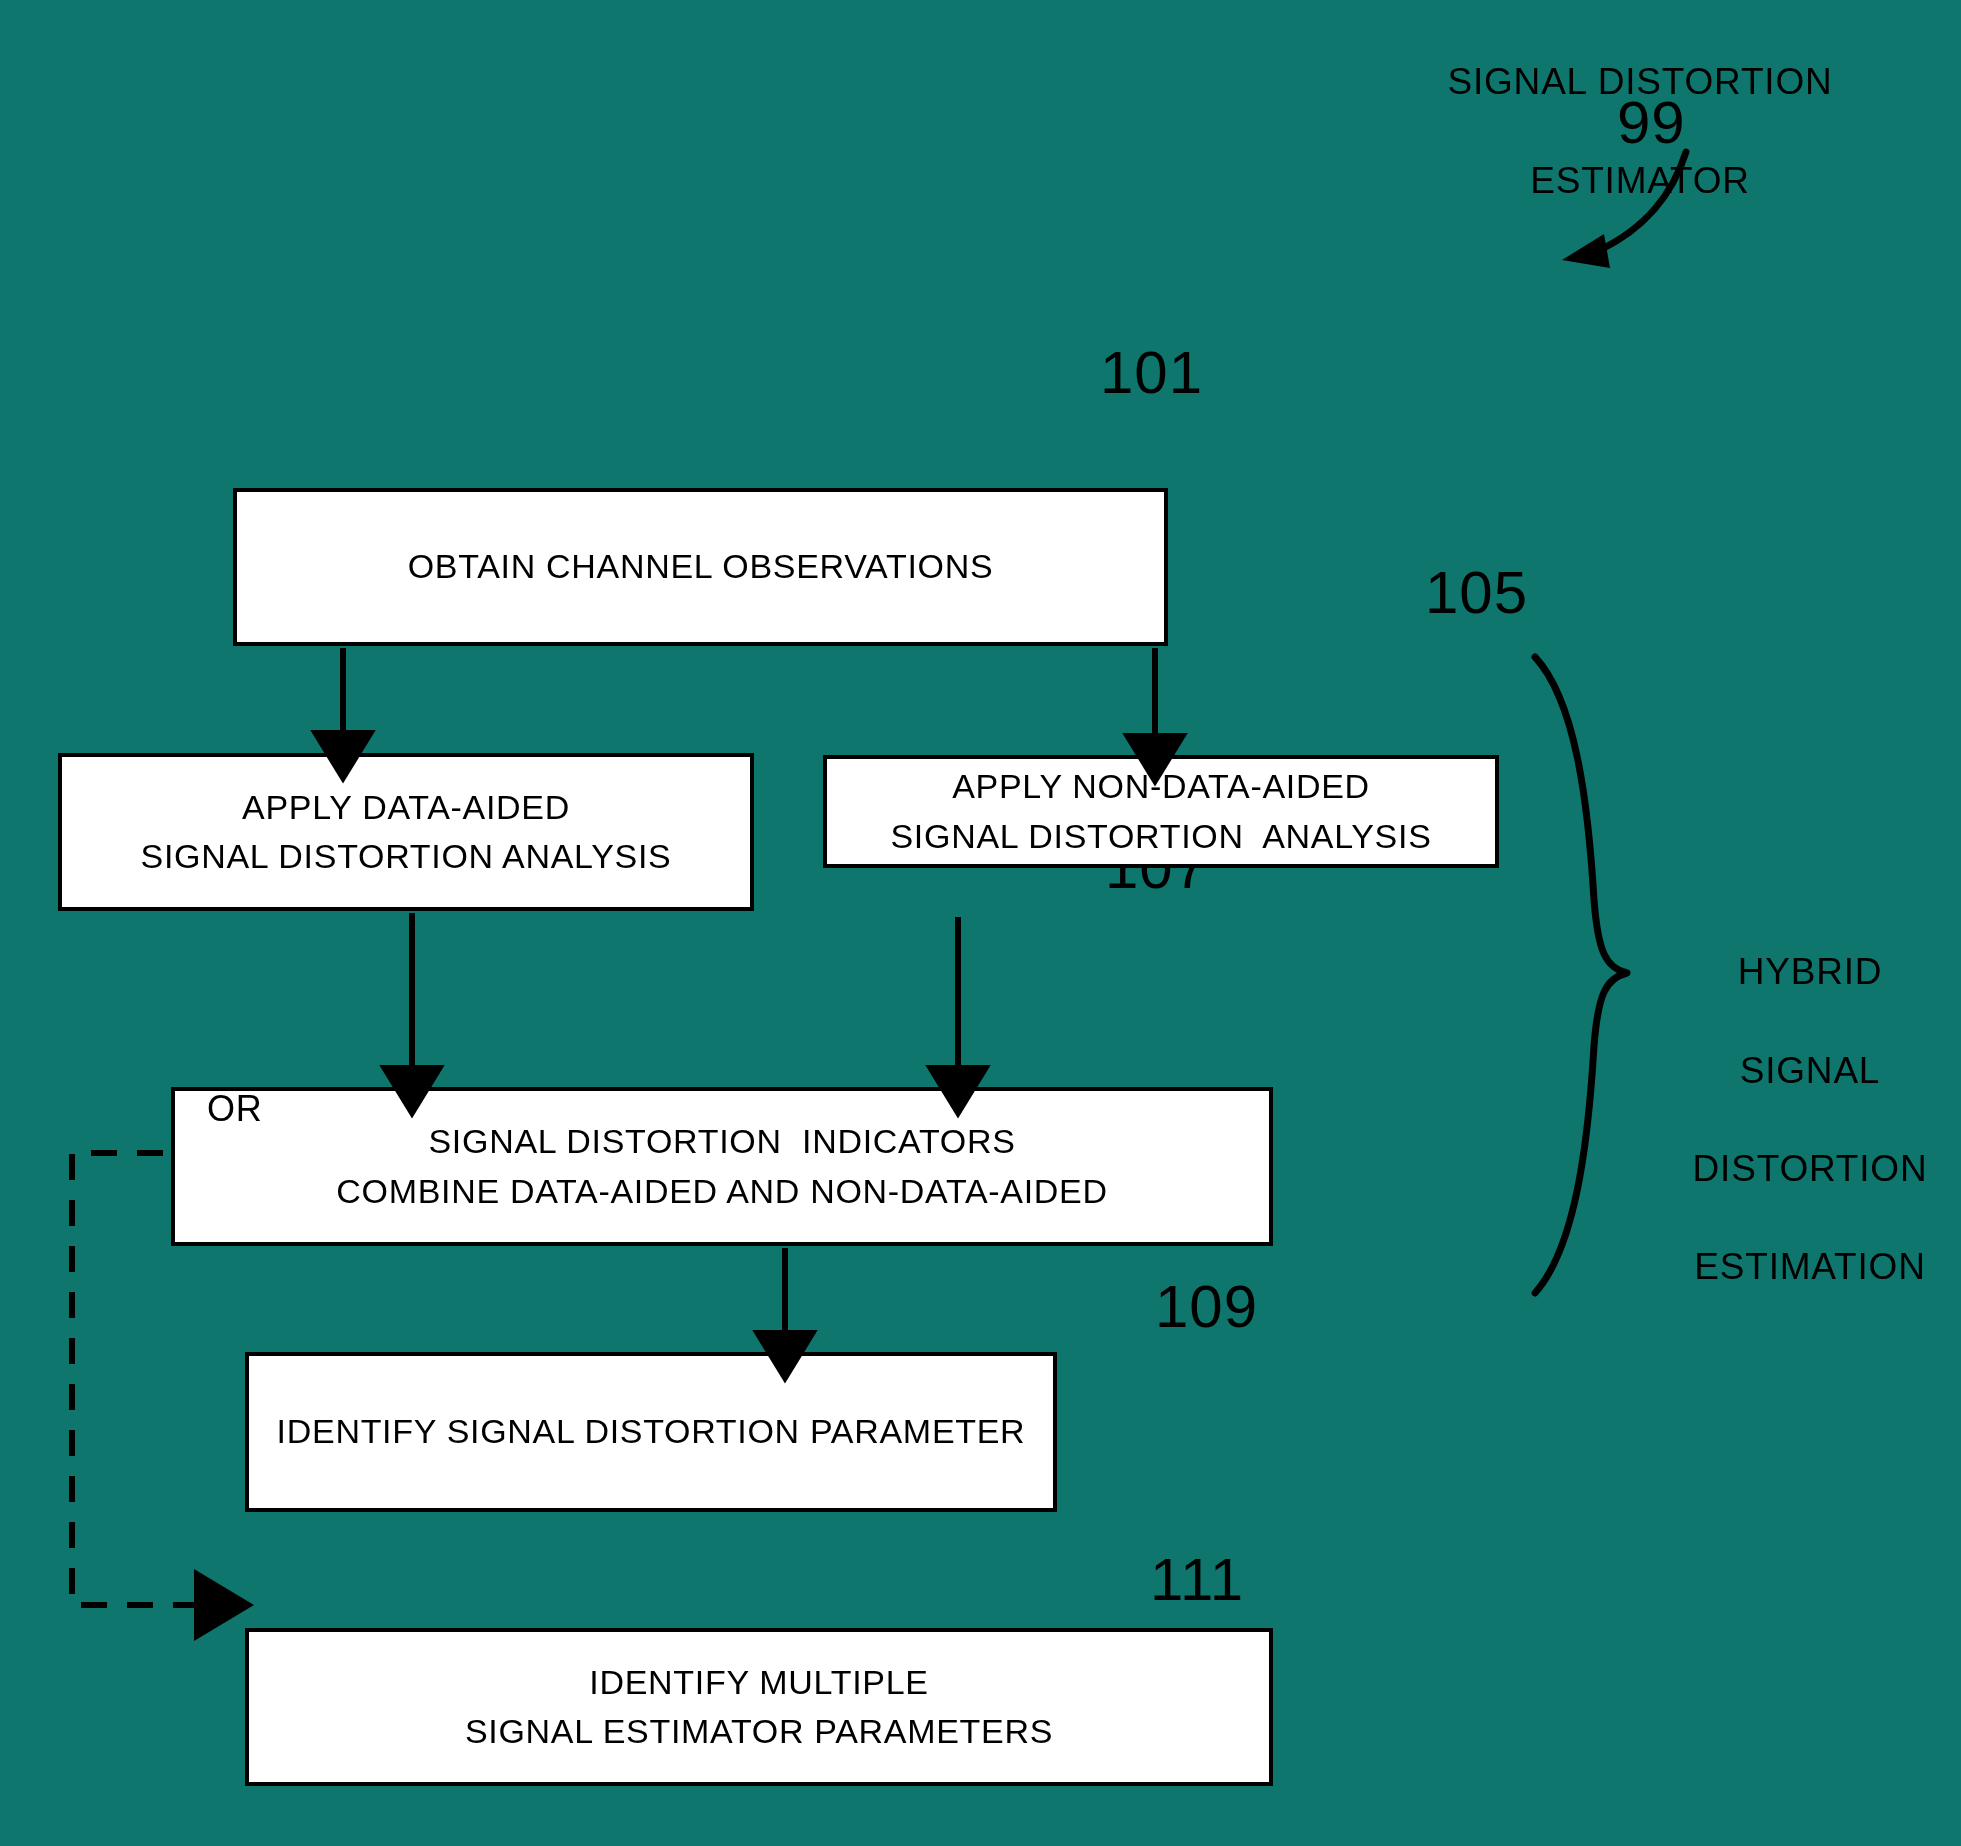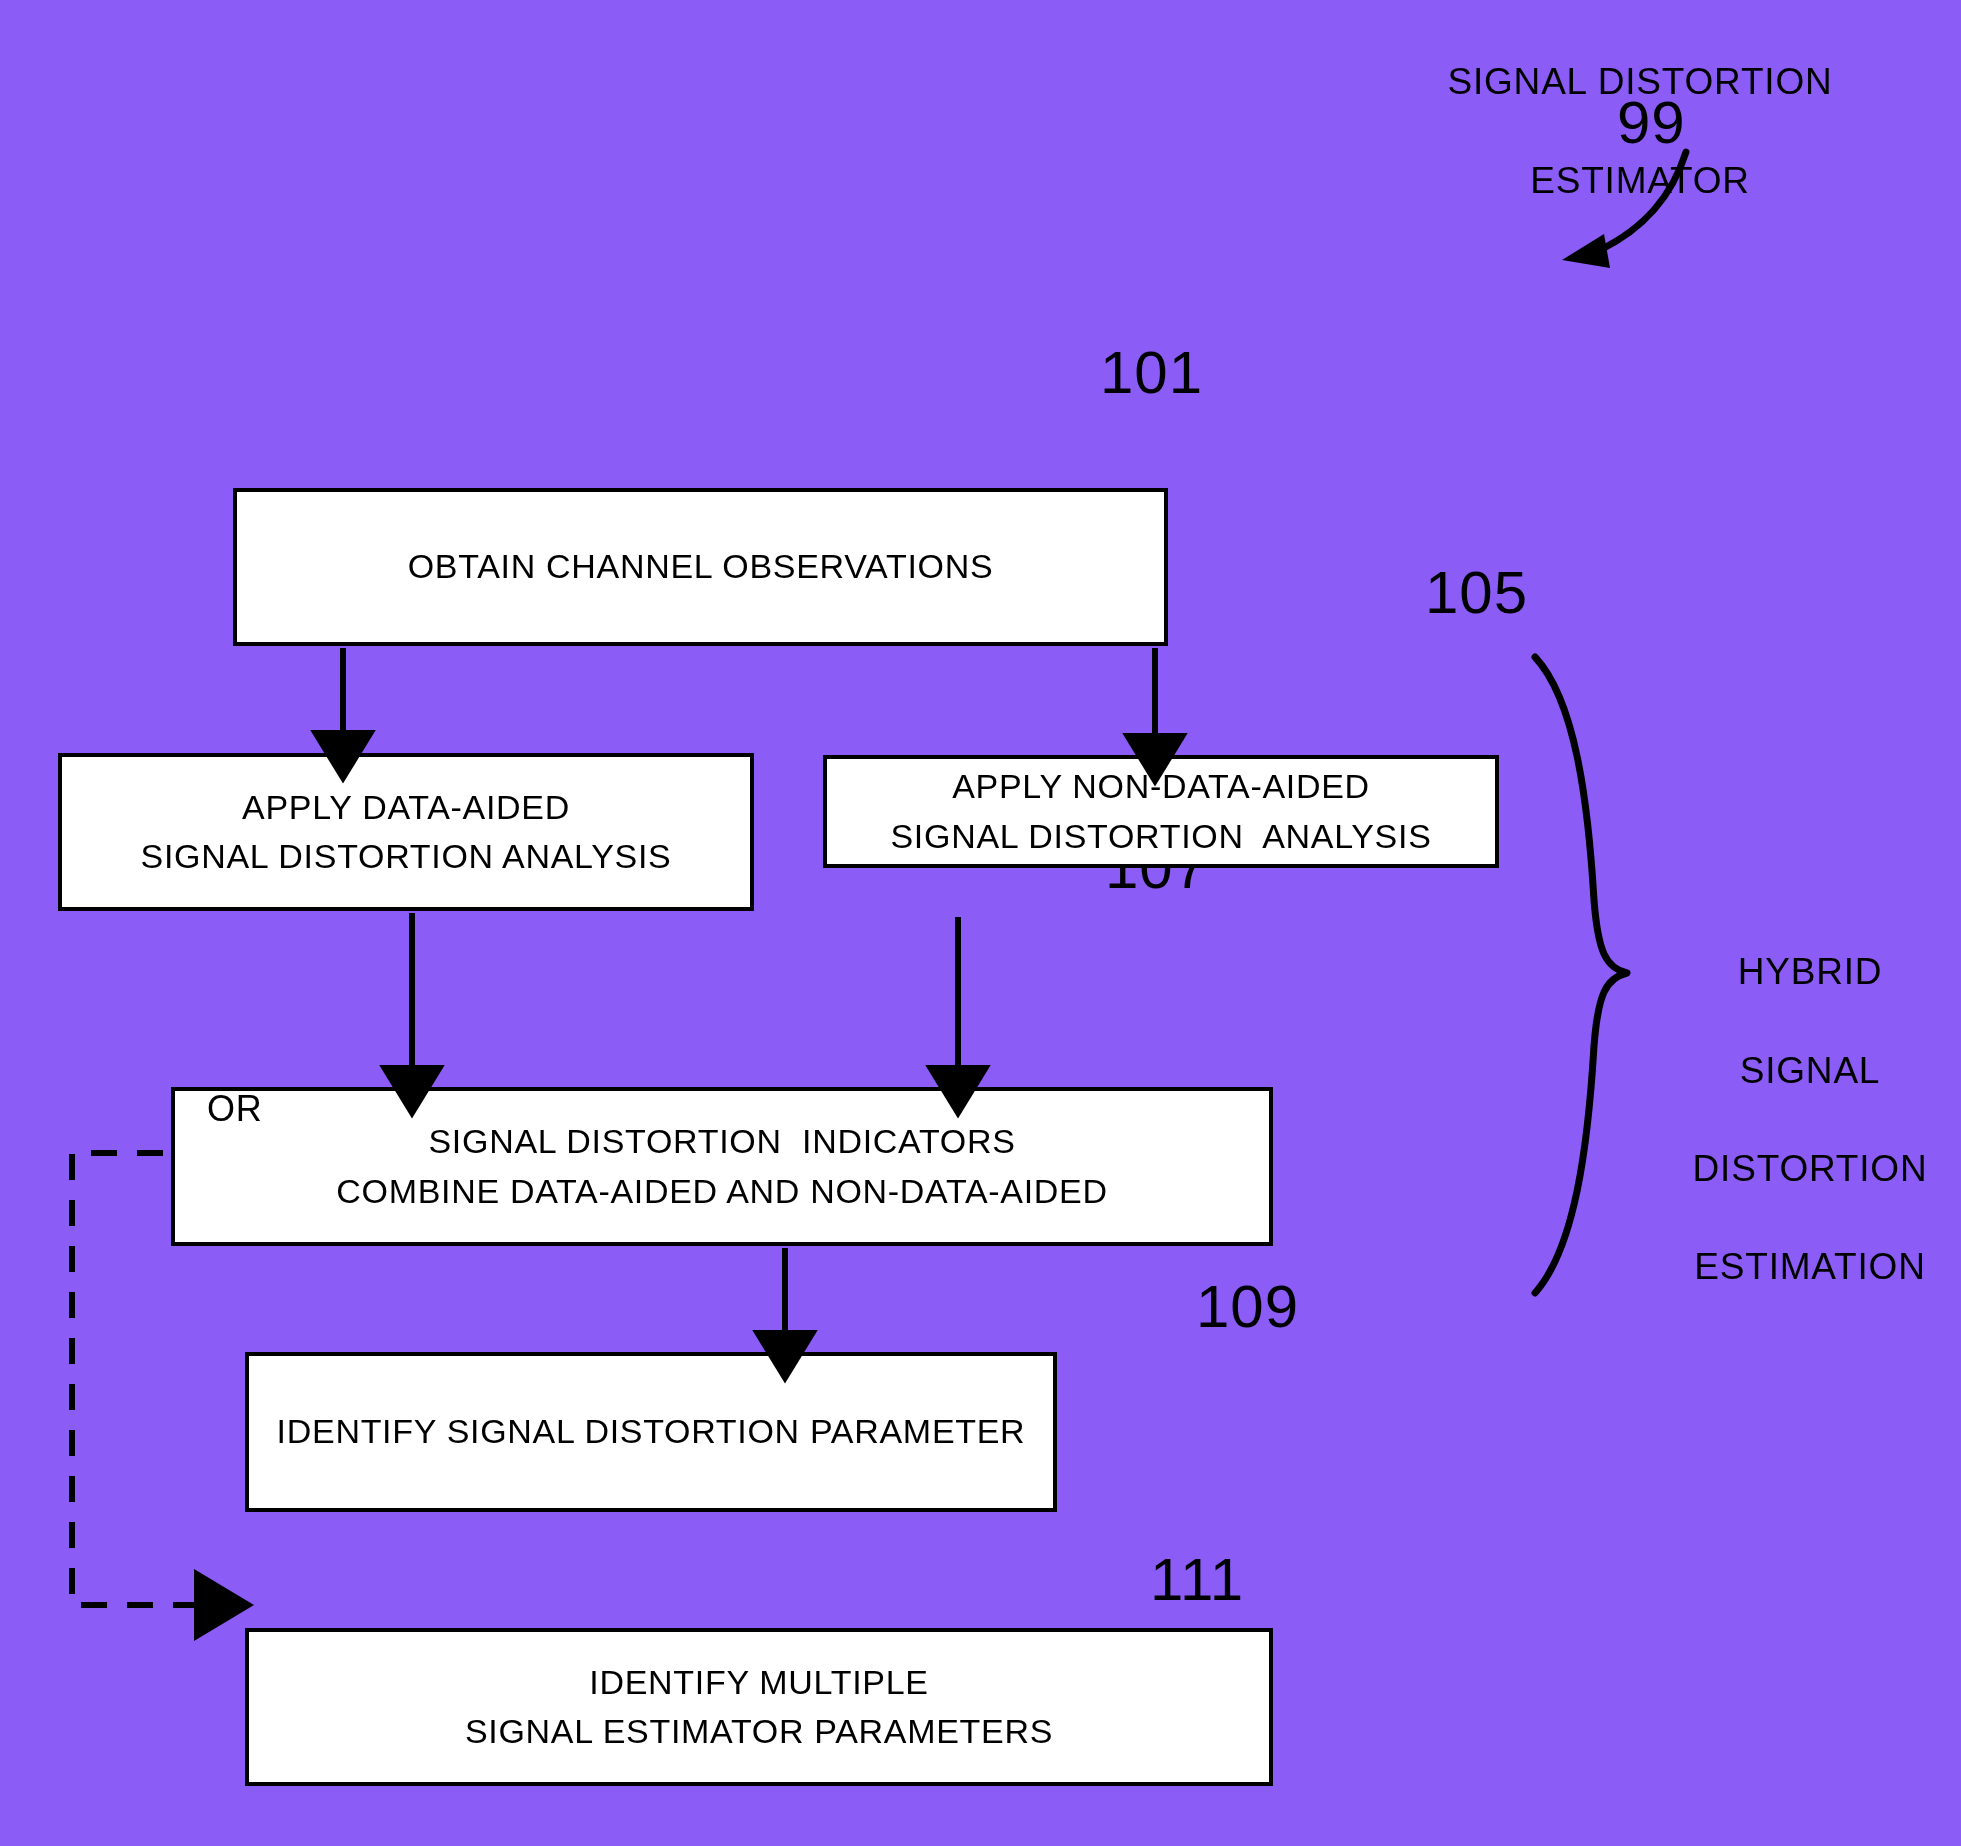--- a/index.html
+++ b/index.html
@@ -9,21 +9,21 @@
     background: #ffffff;
   }
   body {
     font-family: "Liberation Sans", sans-serif;
     color: #000000;
   }
   #page {
     position: relative;
     width: 1961px;
     height: 1846px;
-    background: #8b5cf6;
+    background: #0f766e;
     overflow: hidden;
   }
 
   
   .flow-box {
     position: absolute;
     box-sizing: border-box;
     border: 4px solid #000000;
     background: #ffffff;
     display: flex;
@@ -87,21 +87,21 @@
   <div class="annot" style="left:1430px; top:8px; width:420px;">
     <div>SIGNAL DISTORTION</div>
     <div>ESTIMATOR</div>
   </div>
   <div class="ref-num" style="left:1617px; top:88px;">99</div>
 
   <div class="ref-num" style="left:1100px; top:338px;">101</div>
   <div class="ref-num" style="left:690px; top:558px;">103</div>
   <div class="ref-num" style="left:1425px; top:558px;">105</div>
   <div class="ref-num" style="left:1105px; top:833px;">107</div>
-  <div class="ref-num" style="left:1155px; top:1272px;margin-left:41px;">109</div>
+  <div class="ref-num" style="left:1155px; top:1272px;">109</div>
   <div class="ref-num" style="left:1150px; top:1545px;">111</div>
 
   <div class="flow-box" style="left:225px; top:488px; width:935px; height:158px;">
     <div class="line">OBTAIN CHANNEL OBSERVATIONS</div>
   </div>
 
   <div class="flow-box" style="left:50px; top:753px; width:696px; height:158px;">
     <div class="line">APPLY DATA-AIDED</div>
     <div class="line">SIGNAL DISTORTION ANALYSIS</div>
   </div>

